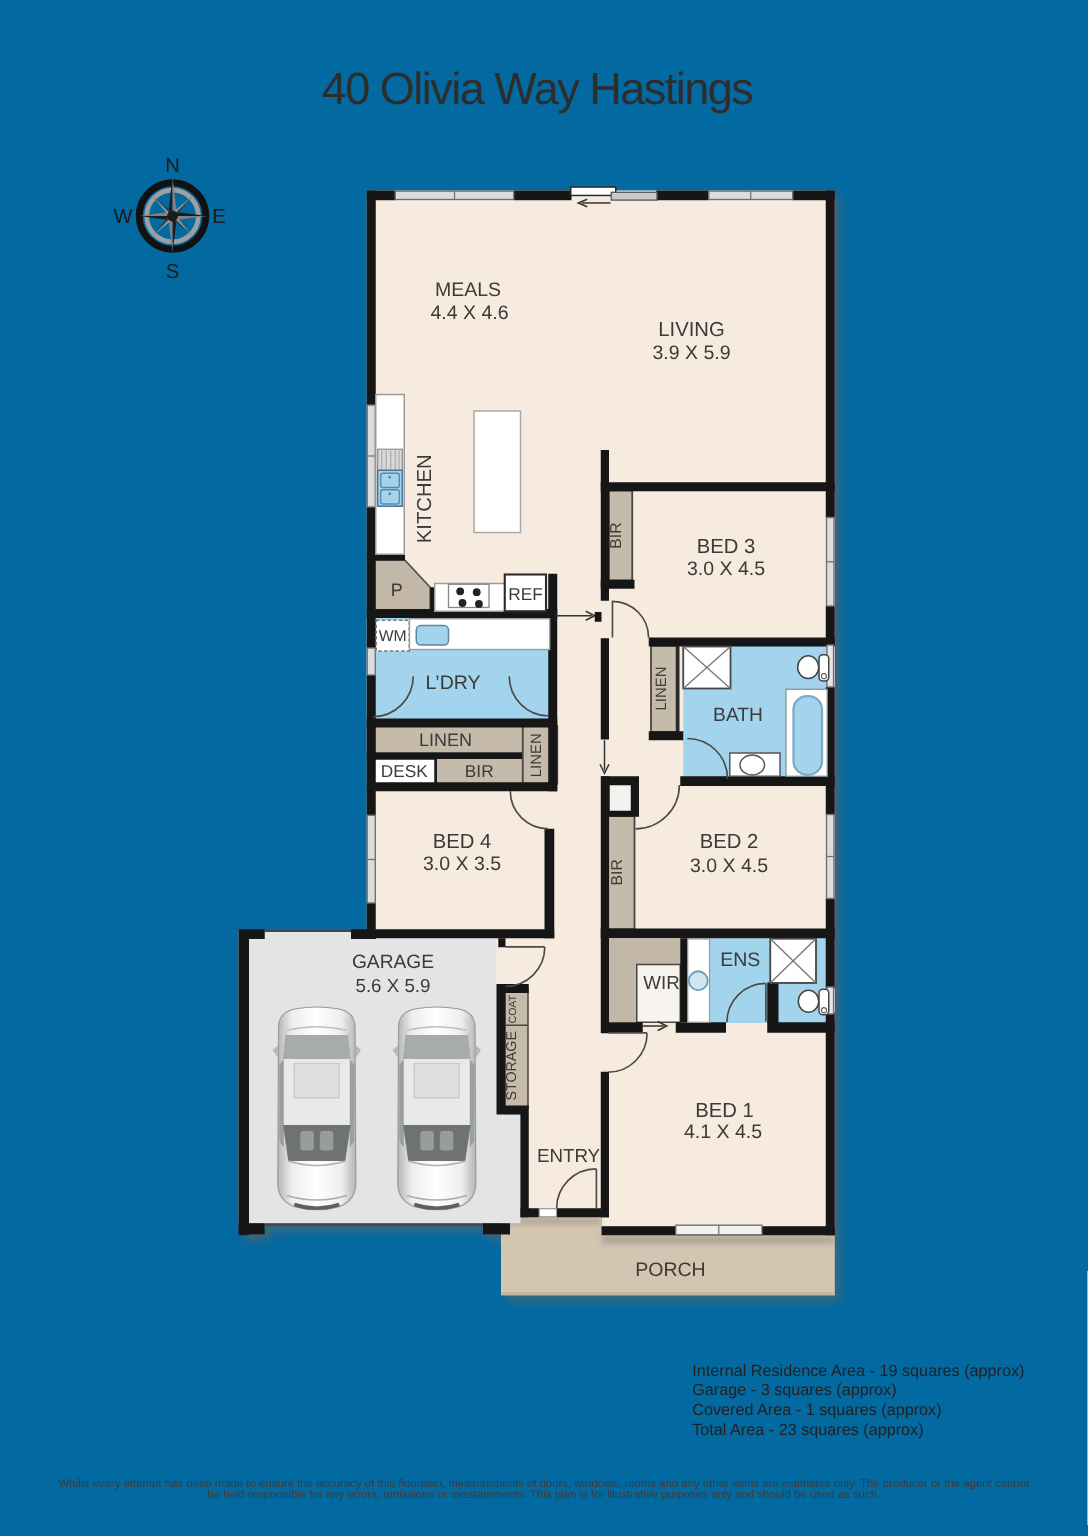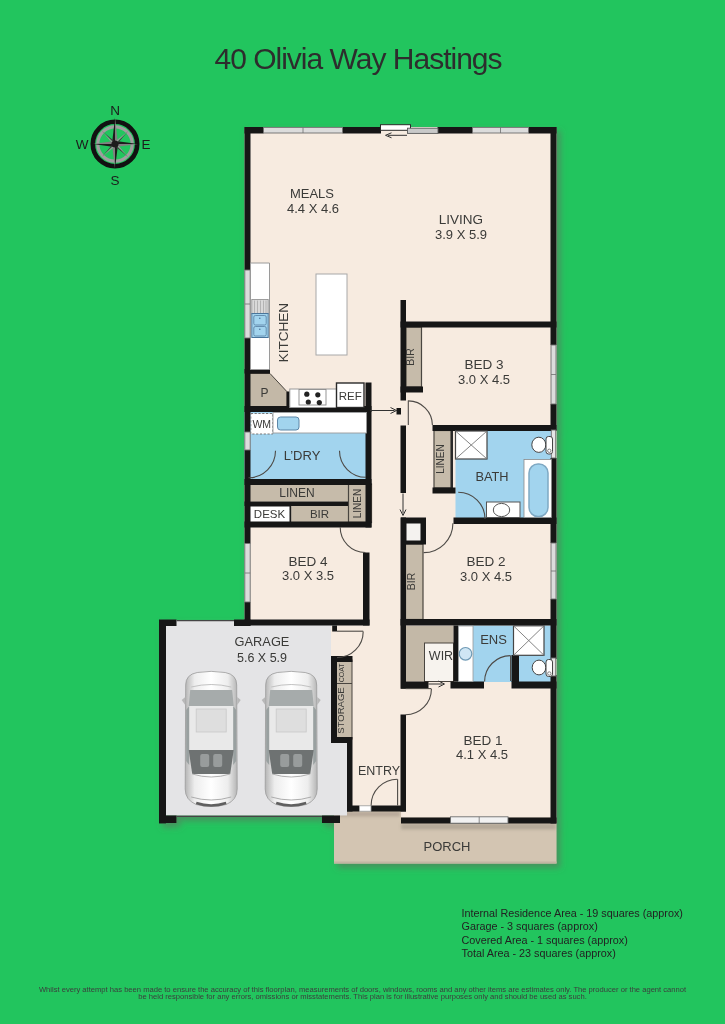--- a/index.html
+++ b/index.html
@@ -1,16 +1,16 @@
 <!DOCTYPE html>
 <html><head>
 <meta charset="utf-8">
 <style>
   html,body{margin:0;padding:0;background:#ffffff;}
-  .page{position:relative;width:725px;height:1024px;background:#22c55e;overflow:hidden;
+  .page{position:relative;width:725px;height:1024px;background:#0369a1;overflow:hidden;
         font-family:"Liberation Sans",sans-serif;}
   svg text{font-family:"Liberation Sans",sans-serif;}
 </style>
 </head>
 <body>
 <div class="page">
 <svg width="725" height="1024" viewBox="0 0 725 1024">
   <defs>
     <filter id="plansh" x="-5%" y="-5%" width="112%" height="112%">
       <feDropShadow dx="3.5" dy="4" stdDeviation="3.2" flood-color="#6b655e" flood-opacity="0.55"></feDropShadow>

